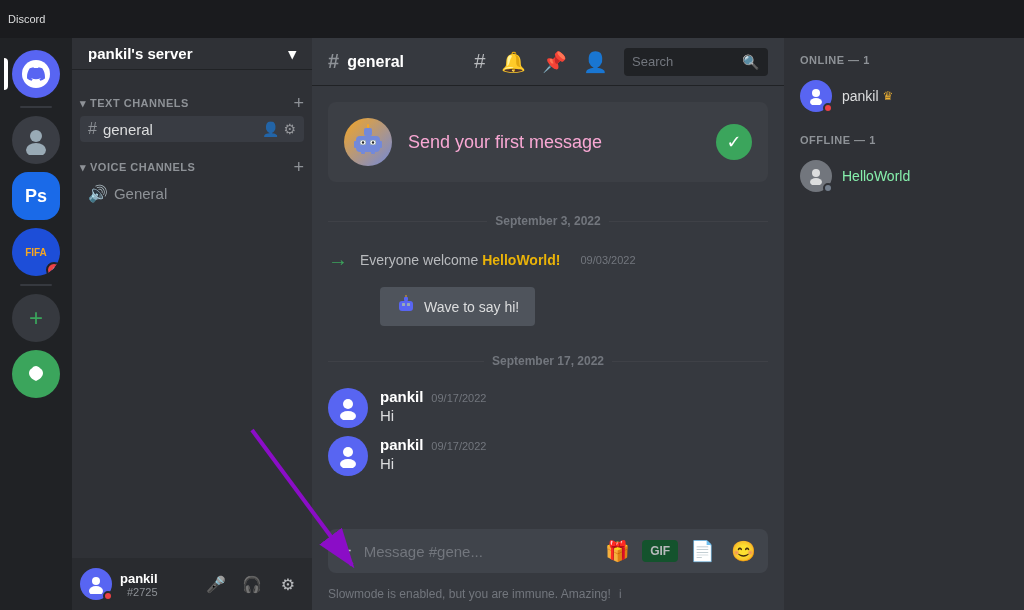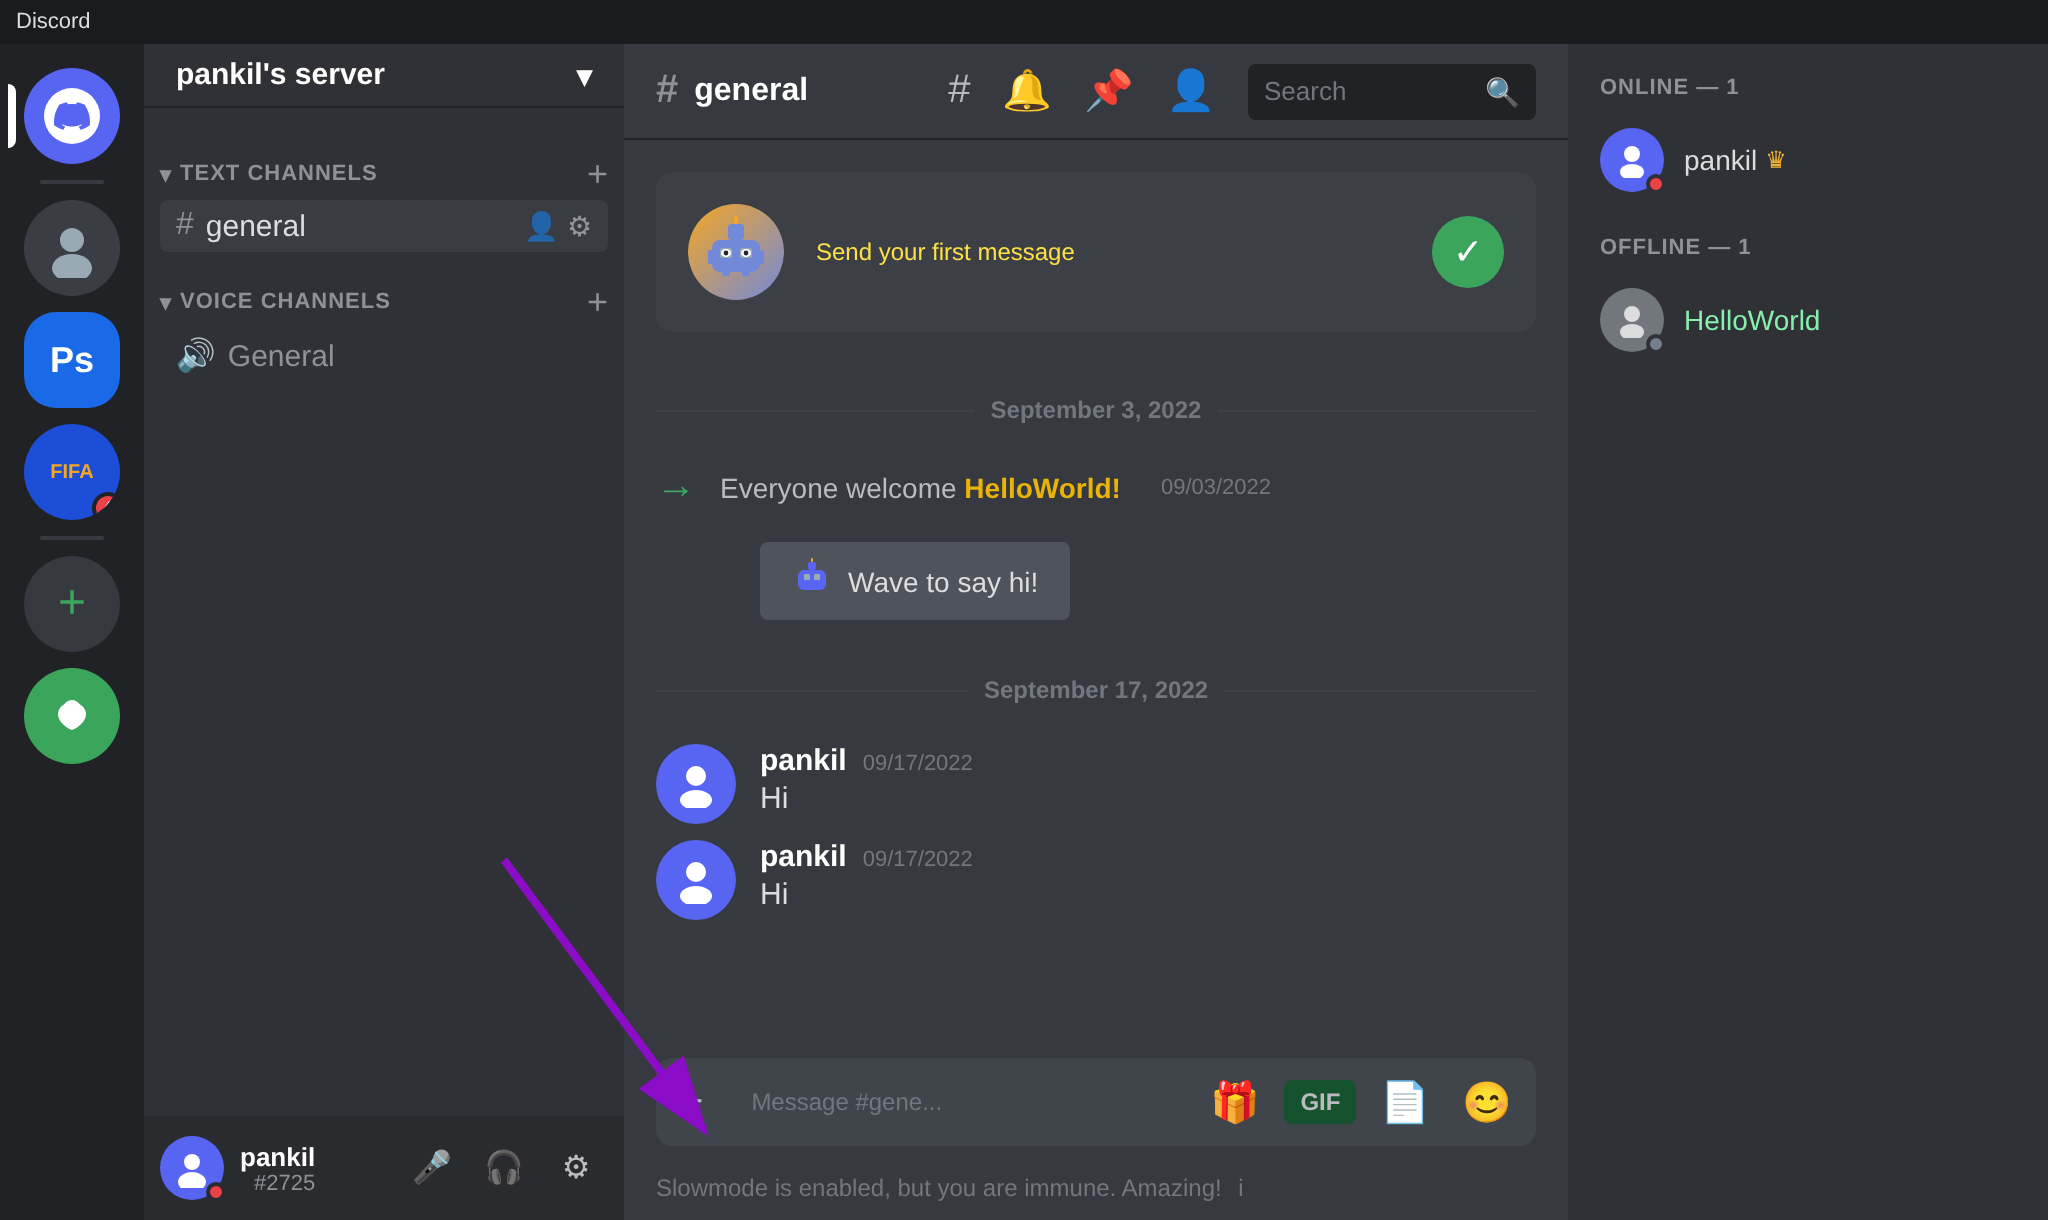--- a/index.html
+++ b/index.html
@@ -1,20 +1,20 @@
 <!DOCTYPE html>
 <html><head>
   <meta charset="utf-8">
   <style>
     * { margin: 0; padding: 0; box-sizing: border-box; }
     body { width: 1024px; height: 610px; overflow: hidden; font-family: 'Segoe UI', Arial, sans-serif; display: flex; flex-direction: column; background: #202225; }
 
     
     #titlebar {
-      height: 22px;
+      height: 38px;
       background: #1a1b1e;
       display: flex;
       align-items: center;
       padding: 0 8px;
       flex-shrink: 0;
     }
     #titlebar span { color: #dcddde; font-size: 11px; }
 
     
     #main {
@@ -312,21 +312,21 @@
       width: 48px;
       height: 48px;
       background: linear-gradient(135deg, #f5a623, #7289da);
       border-radius: 50%;
       display: flex;
       align-items: center;
       justify-content: center;
       font-size: 24px;
       flex-shrink: 0;
     }
-    .welcome-text { color: #fde047; font-size: 12px; flex: 1; }
+    .welcome-text { color: #f9a8d4; font-size: 18px; flex: 1; }
     .welcome-check {
       width: 36px;
       height: 36px;
       background: #3ba55c;
       border-radius: 50%;
       display: flex;
       align-items: center;
       justify-content: center;
       color: white;
       font-size: 18px;
@@ -406,22 +406,21 @@
       padding: 4px;
       border-radius: 4px;
       flex-shrink: 0;
     }
     #message-input {
       flex: 1;
       background: transparent;
       border: none;
       outline: none;
       color: #dcddde;
-      font-size: 12px;
-      margin-left: 12px;
+      font-size: 15px;
     }
     #message-input::placeholder { color: #72767d; }
     .input-action-btn {
       background: #14532d;
       color: #b9bbbe;
       border: none;
       border-radius: 4px;
       padding: 4px 8px;
       cursor: pointer;
       font-size: 12px;

